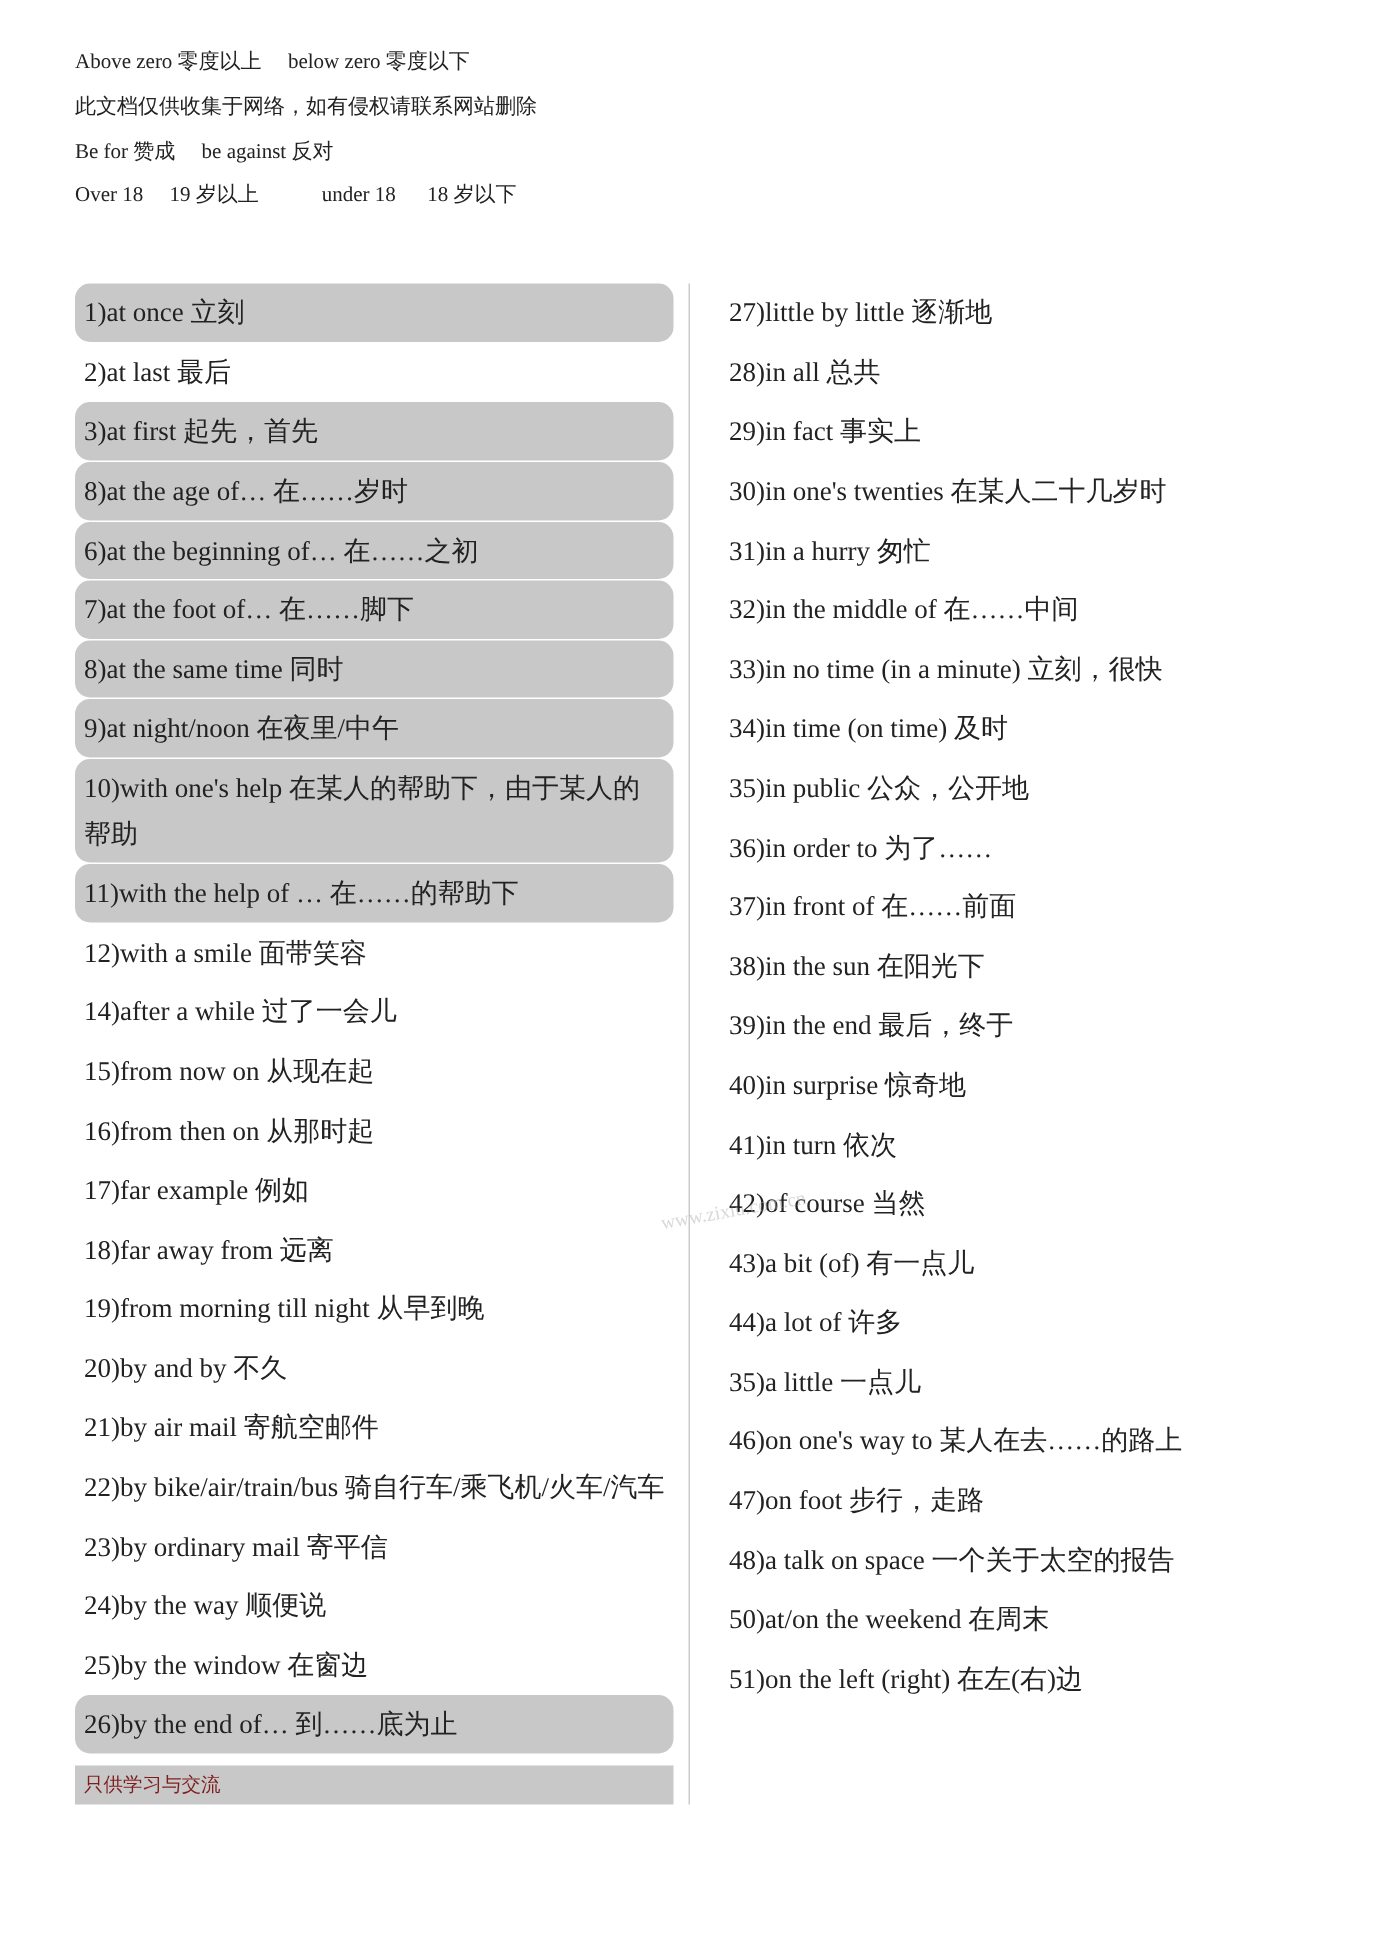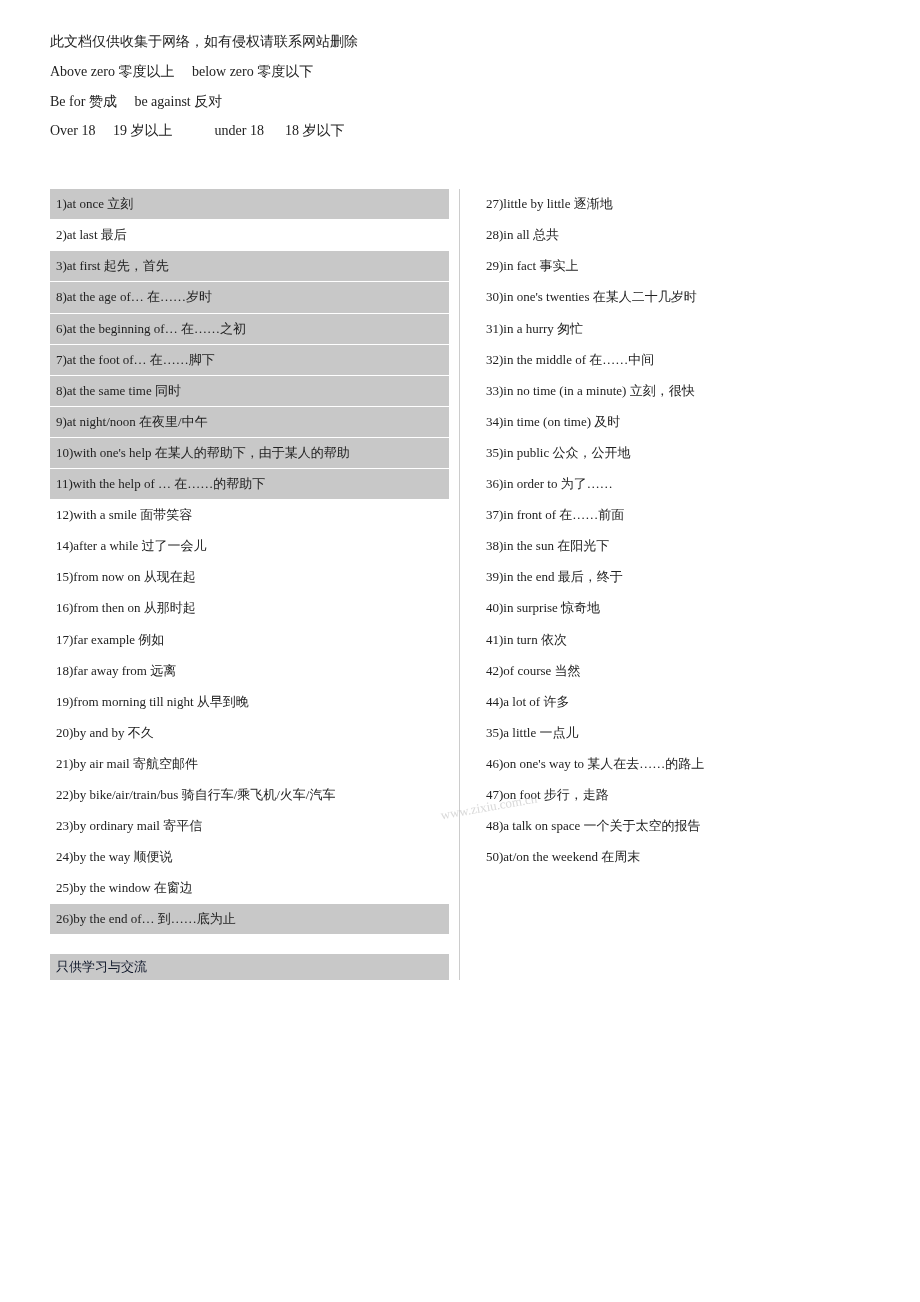--- a/index.html
+++ b/index.html
@@ -33,55 +33,56 @@
       padding-right: 10px;
       border-right: 1px solid #ccc;
     }
     .column-right {
       width: 50%;
       padding-left: 20px;
     }
     .phrase-item {
       padding: 4px 6px;
       line-height: 1.7;
-      font-size: 13px;
+      font-size: 18px;
       margin-bottom: 1px;
+      border-radius: 10px;
     }
     .phrase-item.highlighted {
       background-color: #c8c8c8;
     }
     .footer-note {
       font-size: 13px;
-      color: #0f172a;
-      margin-top: 20px;
+      color: #7f1d1d;
+      margin-top: 8px;
       padding: 4px 6px;
       background-color: #c8c8c8;
     }
     .watermark {
       position: absolute;
       top: 610px;
       left: 390px;
       color: rgba(180,180,180,0.5);
       font-size: 13px;
       transform: rotate(-10deg);
       pointer-events: none;
       white-space: nowrap;
     }
   </style>
 </head>
 <body>
 
 <div>
   <div class="header-line">
-    <span>此文档仅供收集于网络，如有侵权请联系网站删除</span>
-  </div>
-  <div class="header-line">
     <span>Above zero 零度以上</span>
     &nbsp;&nbsp;&nbsp;
     <span>below zero 零度以下</span>
+  </div>
+  <div class="header-line">
+    <span>此文档仅供收集于网络，如有侵权请联系网站删除</span>
   </div>
   <div class="header-line">
     <span>Be for 赞成</span>
     &nbsp;&nbsp;&nbsp;
     <span>be against 反对</span>
   </div>
   <div class="header-line">
     <span>Over 18</span>
     &nbsp;&nbsp;&nbsp;
     <span>19 岁以上</span>
@@ -135,21 +136,23 @@
         <div class="phrase-item">33)in no time (in a minute)  立刻，很快</div>
         <div class="phrase-item">34)in time (on time)  及时</div>
         <div class="phrase-item">35)in public  公众，公开地</div>
         <div class="phrase-item">36)in order to  为了……</div>
         <div class="phrase-item">37)in front of  在……前面</div>
         <div class="phrase-item">38)in the sun  在阳光下</div>
         <div class="phrase-item">39)in the end  最后，终于</div>
         <div class="phrase-item">40)in surprise  惊奇地</div>
         <div class="phrase-item">41)in turn  依次</div>
         <div class="phrase-item">42)of course  当然</div>
+        <div class="phrase-item">43)a bit (of)  有一点儿</div>
         <div class="phrase-item">44)a lot of  许多</div>
         <div class="phrase-item">35)a little  一点儿</div>
         <div class="phrase-item">46)on one's way to  某人在去……的路上</div>
         <div class="phrase-item">47)on foot  步行，走路</div>
         <div class="phrase-item">48)a talk on space  一个关于太空的报告</div>
         <div class="phrase-item">50)at/on the weekend  在周末</div>
+        <div class="phrase-item">51)on the left (right)  在左(右)边</div>
       </div>
   </div>
 </div>
 
 </body></html>

